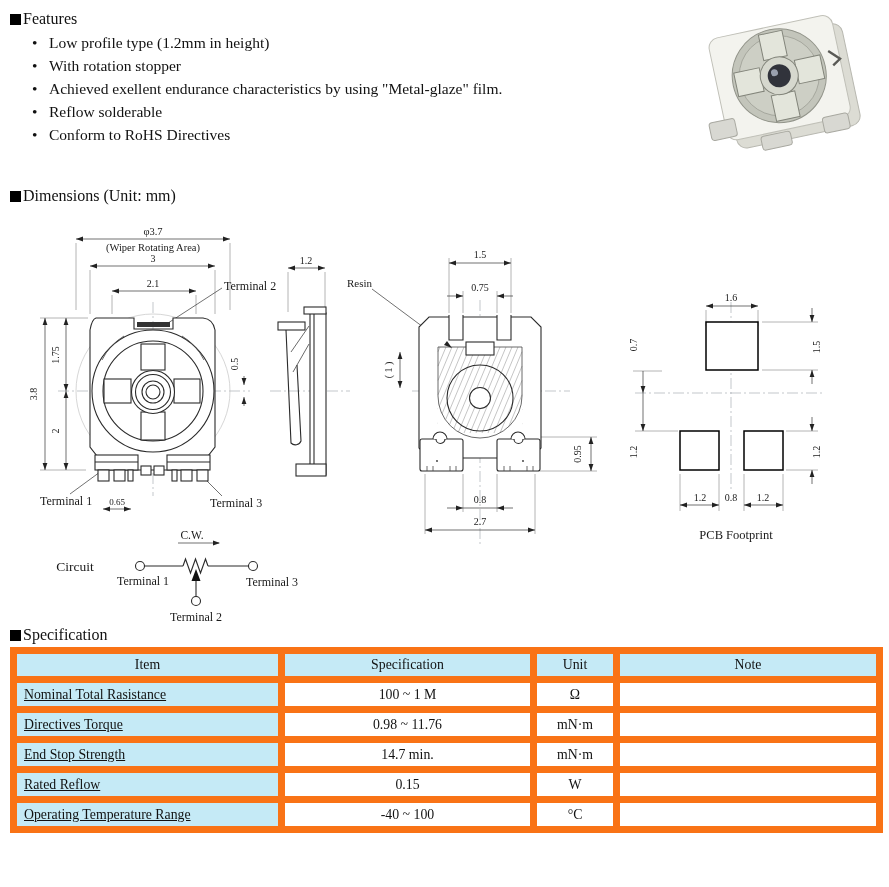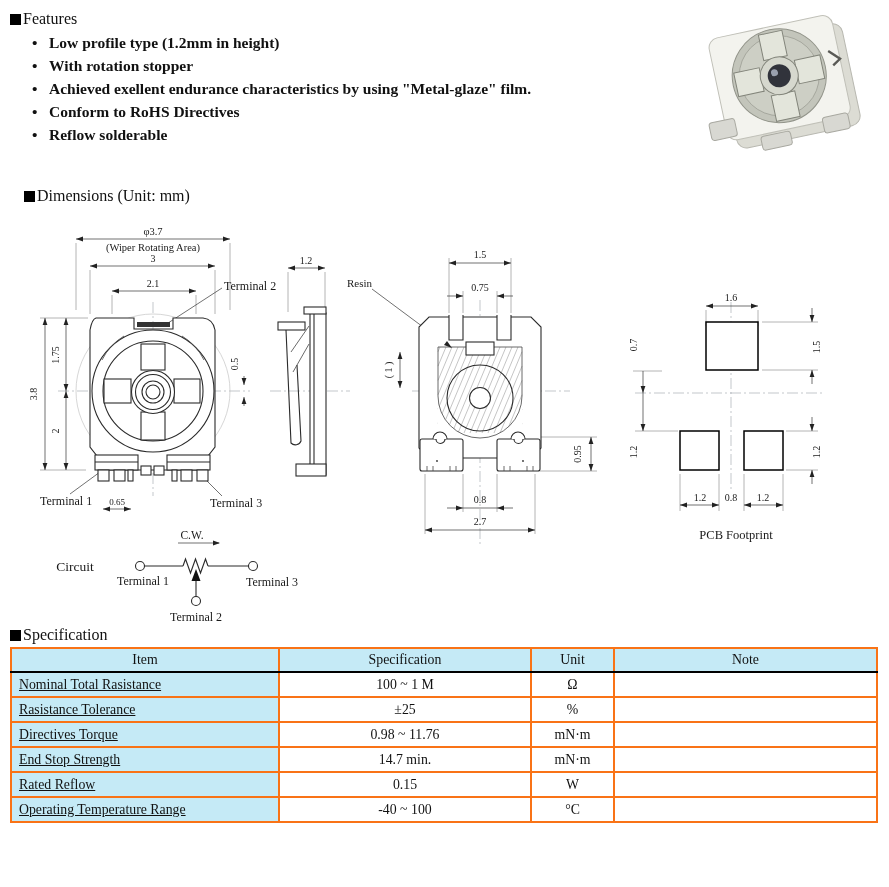--- a/index.html
+++ b/index.html
@@ -1,21 +1,21 @@
 <!DOCTYPE html>
 <html style="--tbl-bg: #c5eaf6;"><head>
 <meta charset="utf-8">
 <style>
   html,body{margin:0;padding:0;background:#fff;}
   #page{position:relative;width:889px;height:887px;background:#fff;
         font-family:"Liberation Serif",serif;color:#111;overflow:hidden;}
   .sec-h{position:absolute;font-size:16px;line-height:16px;display:flex;align-items:center;}
   .sq{width:11px;height:11px;background:#000;display:inline-block;margin-right:2px;flex:none;}
   #features-list{position:absolute;left:30px;top:31px;margin:0;padding:0;list-style:none;font-size:15.5px;}
-  #features-list li{position:relative;padding-left:19px;line-height:23px;font-weight:bold;}
+  #features-list li{position:relative;padding-left:19px;line-height:23px;}
   #features-list li::before{content:"\2022";position:absolute;left:2px;}
   #photo{position:absolute;left:697px;top:8px;}
   #drawings{position:absolute;left:0;top:215px;}
   
   text{font-family:"Liberation Serif",serif;fill:#1a1a1a;}
   .d10{font-size:10px;text-anchor:middle;}
   .d105{font-size:10.5px;text-anchor:middle;}
   .d9{font-size:9px;text-anchor:middle;}
   .l11{font-size:11px;}
   .l12{font-size:12px;}
@@ -30,21 +30,21 @@
   .o{stroke:#2b2b2b;stroke-width:1.1;fill:none;}
   .ow{stroke:#2b2b2b;stroke-width:1.1;fill:#fff;}
   .o8{stroke:#444;stroke-width:0.8;fill:none;}
   .wmask{fill:#fff;stroke:none;}
   .pad{stroke:#000;stroke-width:1.5;fill:#fff;}
   .hatchline{stroke:#8a8a8a;stroke-width:0.5;}
   .arrowhead{fill:#222;stroke:none;}
   
   #spec-table{position:absolute;left:10px;top:647px;width:866px;border-collapse:collapse;
               table-layout:fixed;font-size:13.8px;border:2px solid #000;}
-  #spec-table th,#spec-table td{border:2px solid #f97316;padding:0 7px;height:23px;
+  #spec-table th,#spec-table td{border:7px solid #f97316;padding:0 7px;height:23px;
               overflow:hidden;white-space:nowrap;font-weight:normal;}
   #spec-table thead th{background:var(--tbl-bg,#c5eaf6);text-align:center;height:22px;
               border-bottom:2px solid #000;}
   td.c-item{background:var(--tbl-bg,#c5eaf6);text-align:left;text-decoration:underline;}
   td.c-spec{text-align:center;}
   td.c-unit{text-align:center;}
   td.c-note{text-align:left;}
 </style>
 </head>
 <body>
@@ -52,22 +52,22 @@
 <div id="page">
 
   <div class="sec-h" style="left:10px;top:11px;">
     <span class="sq"></span>
     <span>Features</span>
   </div>
   <ul id="features-list">
       <li>Low profile type (1.2mm in height)</li>
       <li>With rotation stopper</li>
       <li>Achieved exellent endurance characteristics by using "Metal-glaze" film.</li>
+      <li>Reflow solderable</li>
       <li>Conform to RoHS Directives</li>
-      <li>Reflow solderable</li>
     </ul>
 
   <svg id="photo" width="185" height="158" viewBox="0 0 185 158">
     <g transform="rotate(-12 92 80)">
       <rect x="30" y="26" width="126" height="104" rx="10" fill="#dcdcd4" stroke="#b8b8b0"></rect>
       <rect x="22" y="16" width="126" height="104" rx="10" fill="#f3f3ee" stroke="#c0c0b8"></rect>
       <rect x="6" y="98" width="26" height="18" rx="3" fill="#d8d8d2" stroke="#a8a8a0"></rect>
       <rect x="54" y="122" width="30" height="14" rx="3" fill="#d8d8d2" stroke="#a8a8a0"></rect>
       <rect x="118" y="116" width="26" height="16" rx="3" fill="#d8d8d2" stroke="#a8a8a0"></rect>
       <circle cx="85" cy="66" r="47" fill="#c3c5bb" stroke="#92948a"></circle>
@@ -76,21 +76,21 @@
       <rect x="73" y="84" width="24" height="26" fill="#e3e5db" stroke="#82847a"></rect>
       <rect x="41" y="54" width="26" height="24" fill="#e3e5db" stroke="#82847a"></rect>
       <rect x="103" y="54" width="26" height="24" fill="#e3e5db" stroke="#82847a"></rect>
       <circle cx="85" cy="66" r="19" fill="#d6d8ce" stroke="#82847a"></circle>
       <circle cx="85" cy="66" r="11.5" fill="#31333b"></circle>
       <circle cx="81" cy="62" r="3.5" fill="#9aa0ae"></circle>
       <path d="M138,52 l10,10 l-8,5" fill="none" stroke="#5a5a56" stroke-width="2.4"></path>
     </g>
   </svg>
 
-  <div class="sec-h" style="left:24px;top:188px;">
+  <div class="sec-h" style="left:10px;top:188px;">
     <span class="sq"></span>
     <span>Dimensions (Unit: mm)</span>
   </div>
 
   <svg id="drawings" width="889" height="420" viewBox="0 215 889 420">
 
     <g>
       <line class="cl" x1="58" y1="391" x2="250" y2="391"></line>
       <line class="cl" x1="270" y1="391" x2="350" y2="391"></line>
       <line class="cl" x1="412" y1="391" x2="570" y2="391"></line>
@@ -382,26 +382,20 @@
         </tr>
     </thead>
     <tbody>
         <tr>
           <td class="c-item">Nominal Total Rasistance</td>
           <td class="c-spec">100 ~ 1 M</td>
           <td class="c-unit">Ω</td>
           <td class="c-note"></td>
         </tr>
         <tr>
-          <td class="c-item">Rasistance Tolerance</td>
-          <td class="c-spec">±25</td>
-          <td class="c-unit">%</td>
-          <td class="c-note"></td>
-        </tr>
-        <tr>
           <td class="c-item">Directives Torque</td>
           <td class="c-spec">0.98 ~ 11.76</td>
           <td class="c-unit">mN·m</td>
           <td class="c-note"></td>
         </tr>
         <tr>
           <td class="c-item">End Stop Strength</td>
           <td class="c-spec">14.7 min.</td>
           <td class="c-unit">mN·m</td>
           <td class="c-note"></td>

